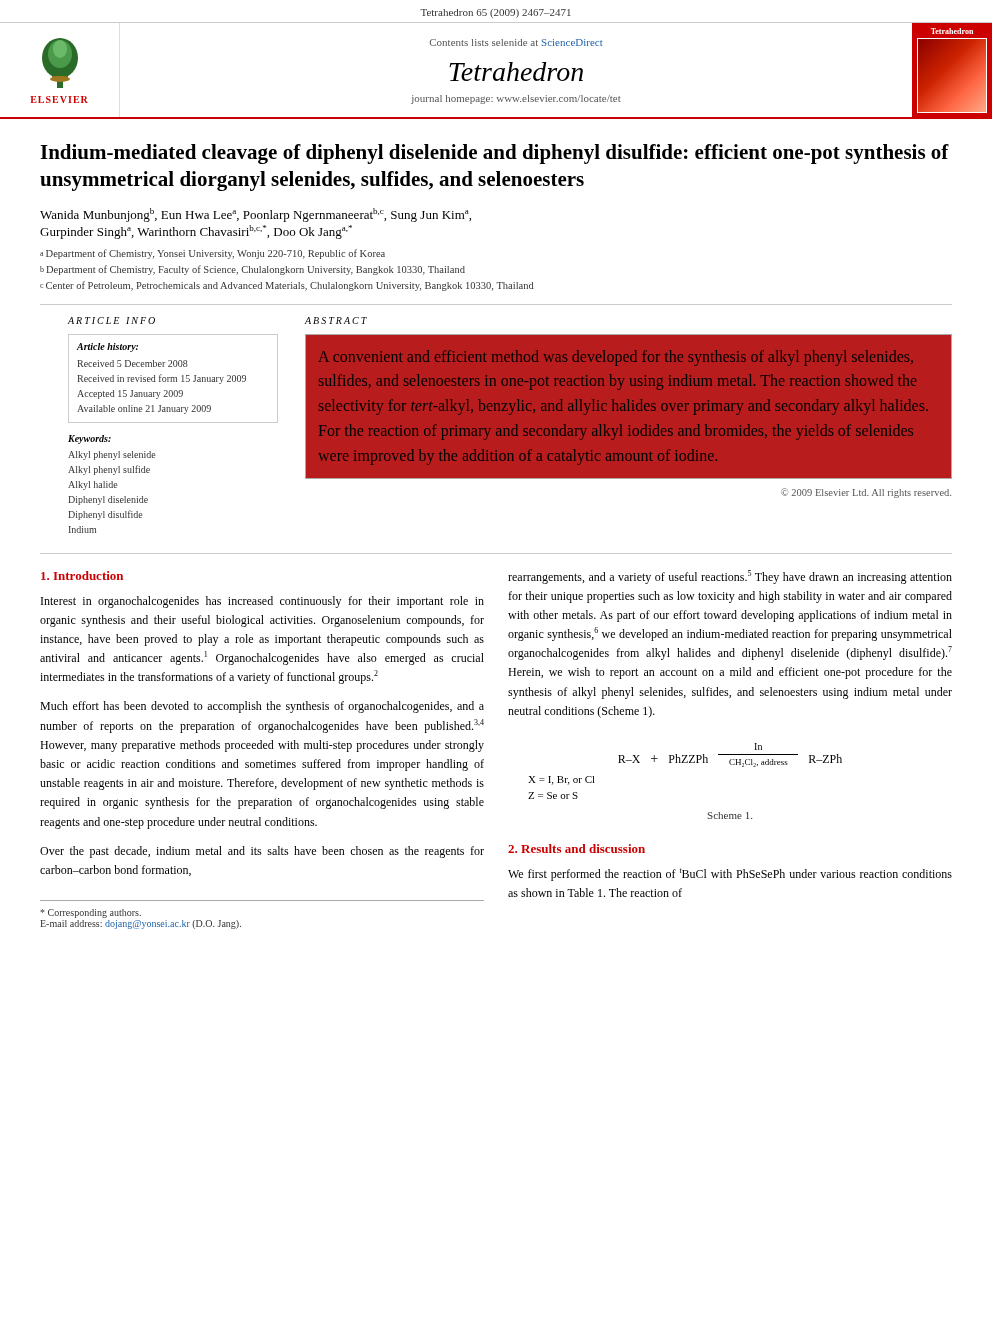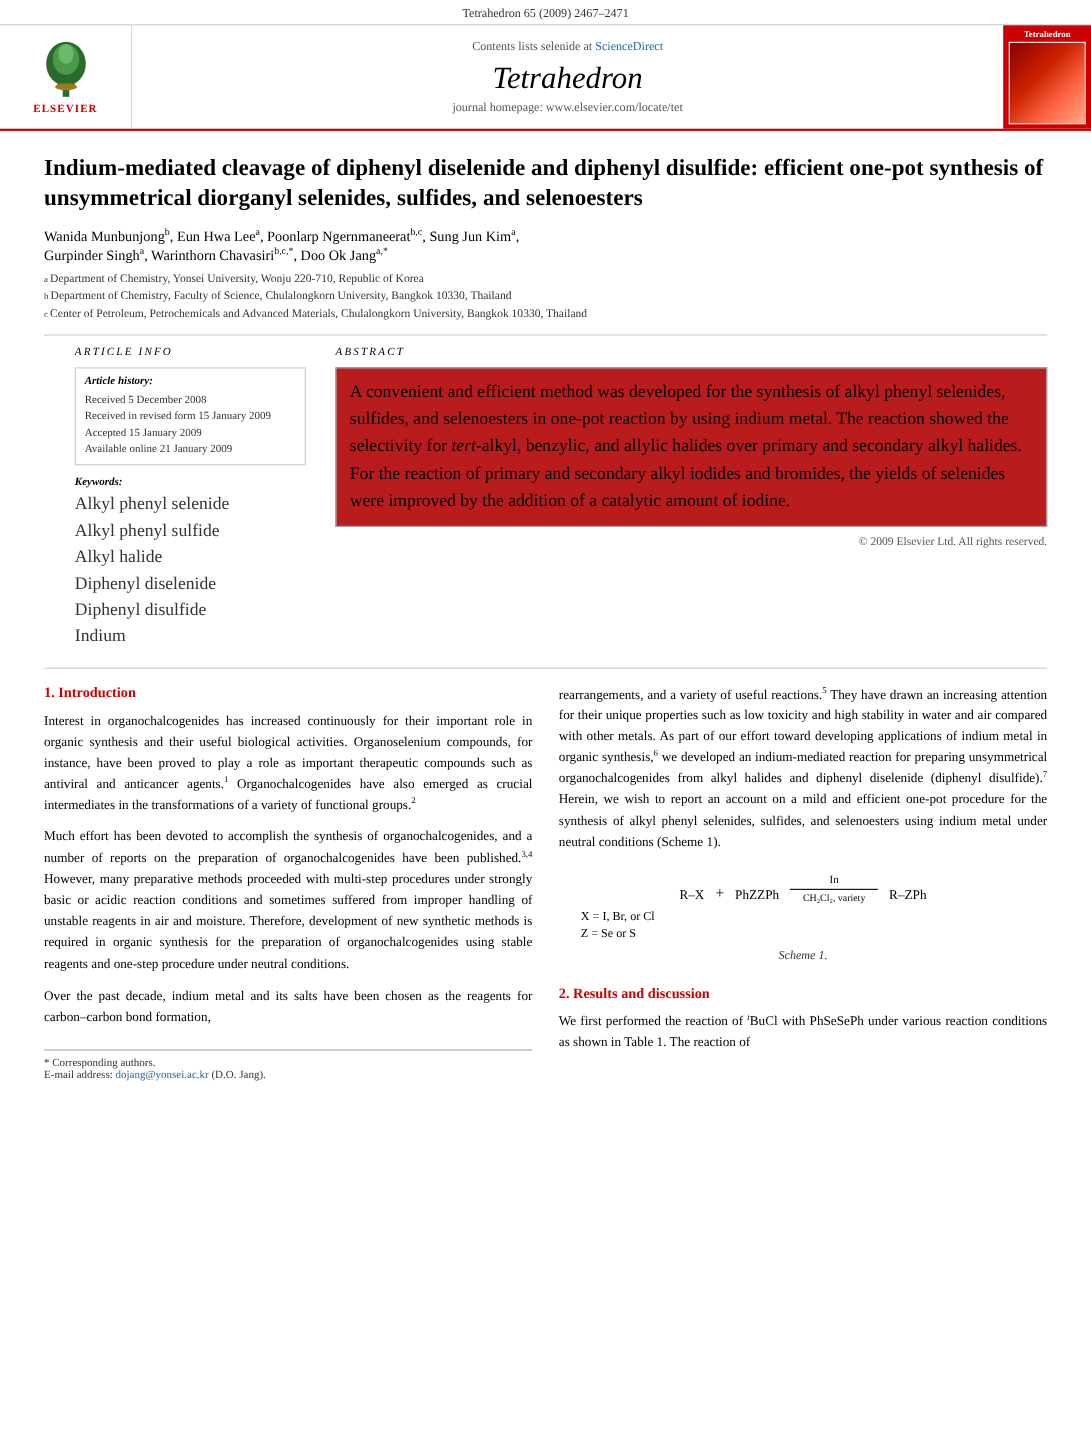--- a/index.html
+++ b/index.html
@@ -197,21 +197,21 @@
     .keywords-section {
       margin-top: 8px;
     }
     .keywords-title {
       font-size: 10px;
       font-style: italic;
       font-weight: bold;
       margin-bottom: 3px;
     }
     .keyword-item {
-      font-size: 16px;
+      font-size: 10px;
       line-height: 1.5;
       color: #333;
     }
 
     
     .abstract-header {
       font-size: 10px;
       letter-spacing: 2px;
       text-transform: uppercase;
       color: #000;
@@ -272,21 +272,20 @@
     .scheme-reaction {
       display: flex;
       align-items: flex-end;
       justify-content: center;
       gap: 10px;
       font-size: 12px;
       margin-bottom: 6px;
     }
     .scheme-label {
       font-size: 11px;
-      font-style: italic;
       text-align: center;
       color: #333;
     }
     .reaction-condition {
       display: flex;
       flex-direction: column;
       align-items: center;
       font-size: 10px;
     }
     .condition-line {
@@ -455,21 +454,21 @@
       </p>
 
       <div class="scheme-box">
         <div class="scheme-reaction">
           <span>R–X</span>
           <span style="font-size:14px;">+</span>
           <span>PhZZPh</span>
           <div class="reaction-condition">
             <span style="font-size:10px; color:#000;">In</span>
             <div class="condition-line"></div>
-            <span style="font-size:9px; color:#000;">CH₂Cl₂, variety</span>
+            <span style="font-size:9px; color:#000;">CH₂Cl₂, address</span>
           </div>
           <span>R–ZPh</span>
         </div>
         <div style="font-size:11px; text-align:left; padding-left:20px; margin-bottom:4px;">X = I, Br, or Cl</div>
         <div style="font-size:11px; text-align:left; padding-left:20px; margin-bottom:8px;">Z = Se or S</div>
         <div class="scheme-label">Scheme 1.</div>
       </div>
 
       <div class="section-title">2. Results and discussion</div>
 

